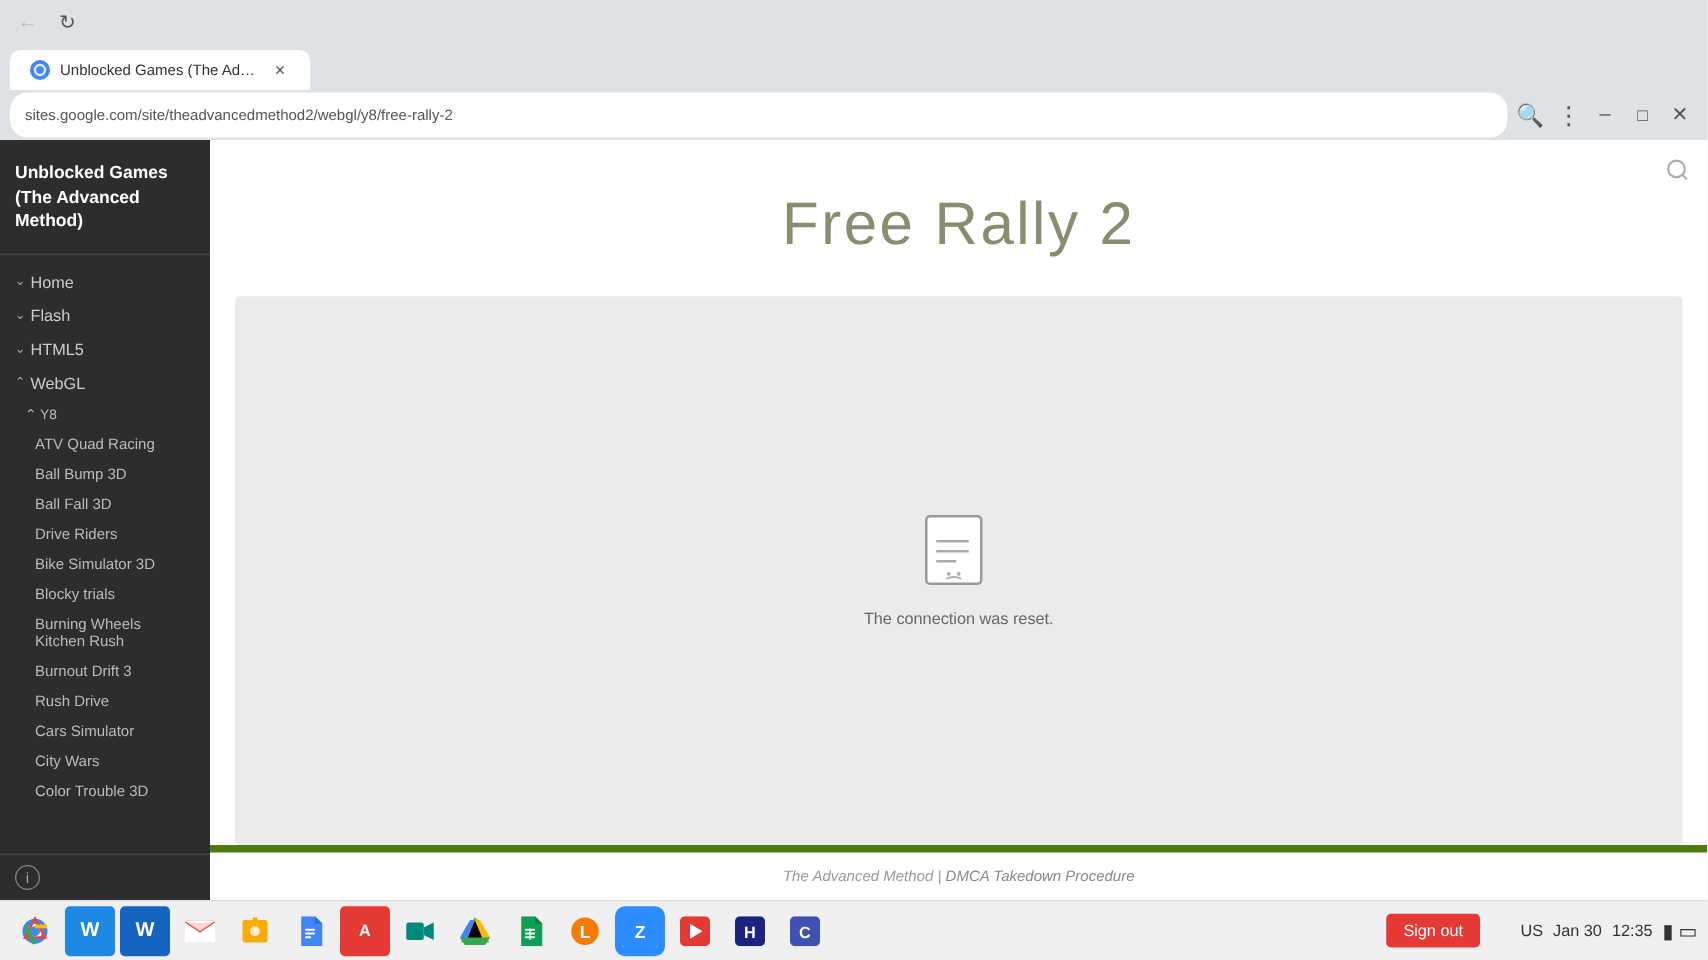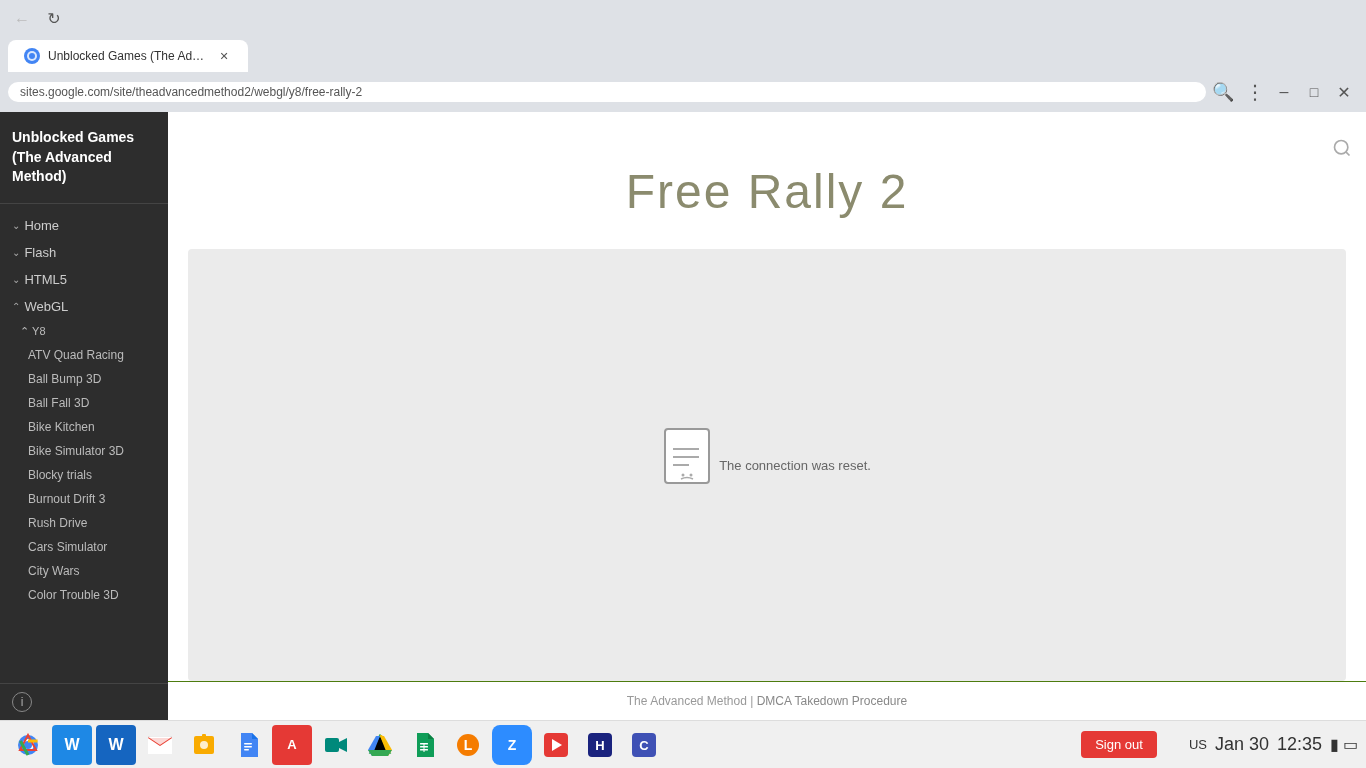--- a/index.html
+++ b/index.html
@@ -105,21 +105,21 @@
       height: 40px;
       background: #dee1e6;
       display: flex;
       align-items: center;
       padding: 0 8px;
       gap: 4px;
     }
 
     .address-bar {
       flex: 1;
-      height: 20px;
+      height: 36px;
       background: white;
       border-radius: 14px;
       display: flex;
       align-items: center;
       padding: 0 12px;
       font-size: 13px;
       color: #333;
       overflow: hidden;
     }
 
@@ -229,21 +229,20 @@
     }
 
     
     .main-content {
       flex: 1;
       display: flex;
       flex-direction: column;
       overflow: hidden;
       background: white;
       position: relative;
-      margin-top: 12px;
     }
 
     .page-search-icon {
       position: absolute;
       top: 14px;
       right: 14px;
       color: #aaa;
       font-size: 18px;
       cursor: pointer;
     }
@@ -261,37 +260,38 @@
     }
 
     .game-iframe-area {
       flex: 1;
       margin: 0 20px;
       background: #ebebeb;
       border-radius: 4px;
       display: flex;
       align-items: center;
       justify-content: center;
-      flex-direction: row;
+      flex-direction: column;
       min-height: 400px;
       max-height: 460px;
     }
 
     .connection-error-text {
       font-size: 13px;
       color: #666;
     }
 
     .page-footer {
       padding: 12px 20px;
       text-align: center;
       font-size: 12px;
       color: #999;
-      border-top: 1px solid #4d7c0f;
+      border-top: 6px solid #4d7c0f;
       background: white;
+      font-style: italic;
     }
 
     .page-footer a {
       color: #888;
       text-decoration: none;
     }
 
     
     .taskbar {
       height: 48px;
@@ -347,21 +347,21 @@
     }
 
     .taskbar-locale {
       font-size: 13px;
       color: #333;
       font-weight: 500;
       margin-left: 24px;
     }
 
     .taskbar-date {
-      font-size: 18px;
+      font-size: 13px;
       color: #333;
     }
 
     .taskbar-icons {
       display: flex;
       align-items: center;
       gap: 4px;
       font-size: 16px;
       color: #333;
     }
@@ -440,23 +440,24 @@
         </div>
 
         <div class="nav-section-item">
           <span class="chevron">⌃</span>
           <span>Y8</span>
         </div>
 
         <div class="nav-sub-item">ATV Quad Racing</div>
         <div class="nav-sub-item">Ball Bump 3D</div>
         <div class="nav-sub-item">Ball Fall 3D</div>
-        <div class="nav-sub-item">Bike Kitchen</div>
+        <div class="nav-sub-item">Drive Riders</div>
         <div class="nav-sub-item">Bike Simulator 3D</div>
         <div class="nav-sub-item">Blocky trials</div>
+        <div class="nav-sub-item">Burning Wheels Kitchen Rush</div>
         <div class="nav-sub-item">Burnout Drift 3</div>
         <div class="nav-sub-item">Rush Drive</div>
         <div class="nav-sub-item">Cars Simulator</div>
         <div class="nav-sub-item">City Wars</div>
         <div class="nav-sub-item">Color Trouble 3D</div>
       </div>
 
       <div class="sidebar-info">
         <div class="info-icon">i</div>
       </div>

